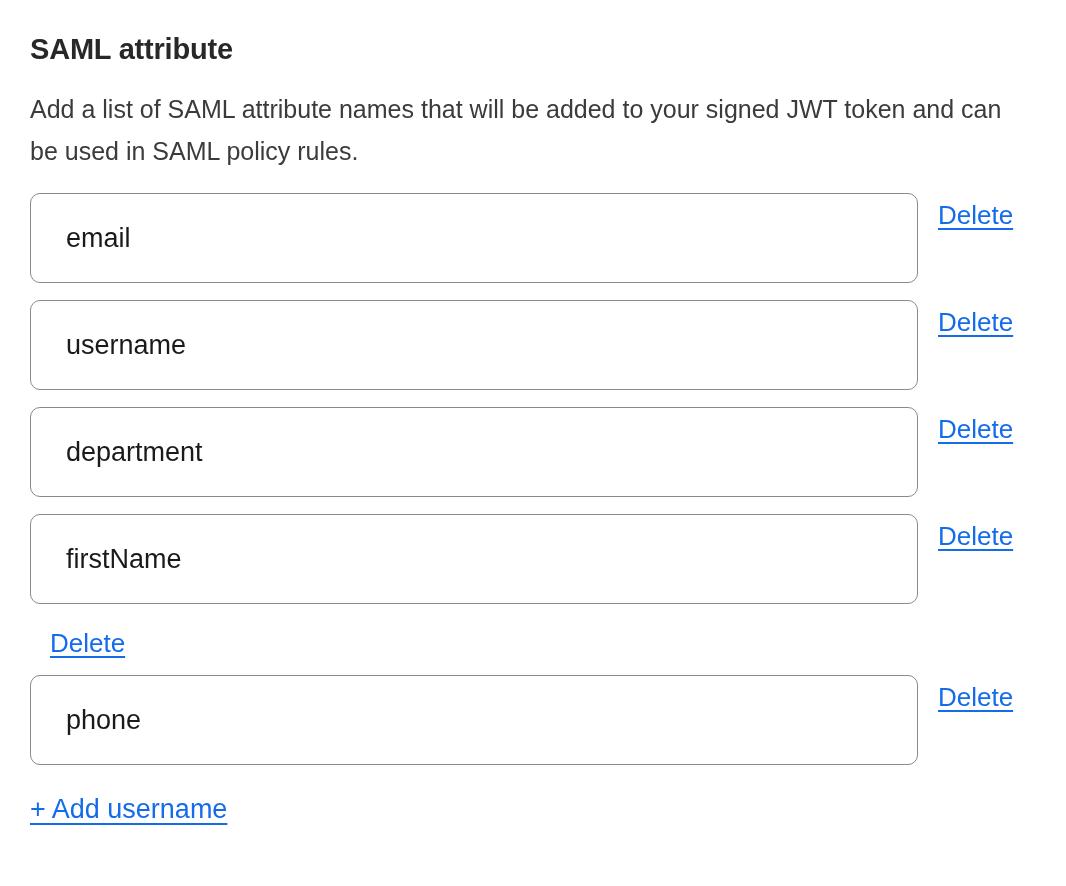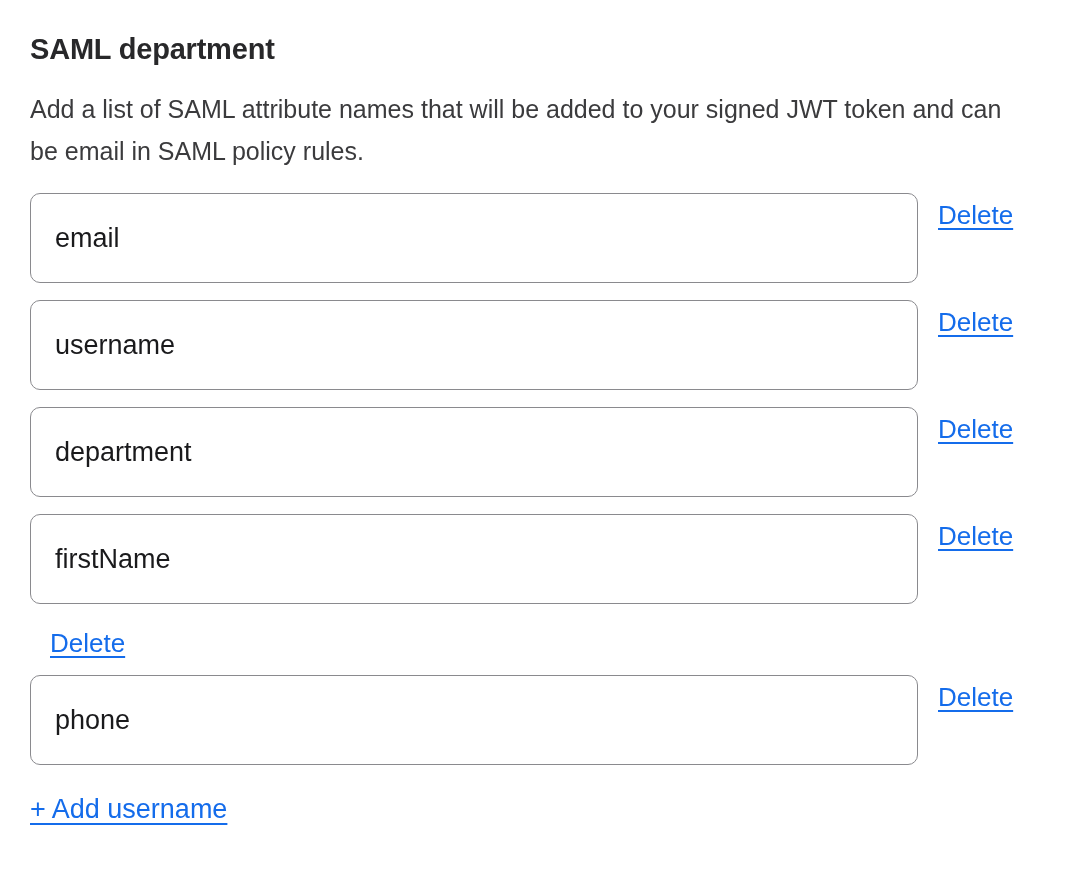--- a/index.html
+++ b/index.html
@@ -40,21 +40,21 @@
     display: flex;
     align-items: flex-start;
     margin-bottom: 17px;
   }
   .attr-input{
     width: 888px;
     height: 90px;
     border: 1.5px solid var(--input-border);
     border-radius: 10px;
     background: #FFFFFF;
-    padding: 0 24px;
+    padding: 0 35px;
     font-family: "Liberation Sans", "DejaVu Sans", sans-serif;
     font-size: 27px;
     color: var(--input-text);
     outline: none;
   }
   .delete-link{
     margin-left: 20px;
     padding-top: 7px;
     font-size: 26px;
     line-height: 30px;
@@ -73,22 +73,22 @@
     text-decoration: underline;
     text-underline-offset: 5px;
     text-decoration-thickness: 2px;
     cursor: pointer;
   }
 </style>
 </head>
 <body>
 
 <div class="page">
-  <h1 class="page-title">SAML department</h1>
-  <p class="page-description">Add a list of SAML attribute names that will be added to your signed JWT token and can be email in SAML policy rules.</p>
+  <h1 class="page-title">SAML attribute</h1>
+  <p class="page-description">Add a list of SAML attribute names that will be added to your signed JWT token and can be used in SAML policy rules.</p>
 
   <div id="attribute-list">
   <div class="attr-row">
     <input class="attr-input" type="text" value="email" style="">
     <a href="#" class="delete-link">Delete</a>
   </div>
 
   <div class="attr-row">
     <input class="attr-input" type="text" value="username" style="">
     <a href="#" class="delete-link">Delete</a>

